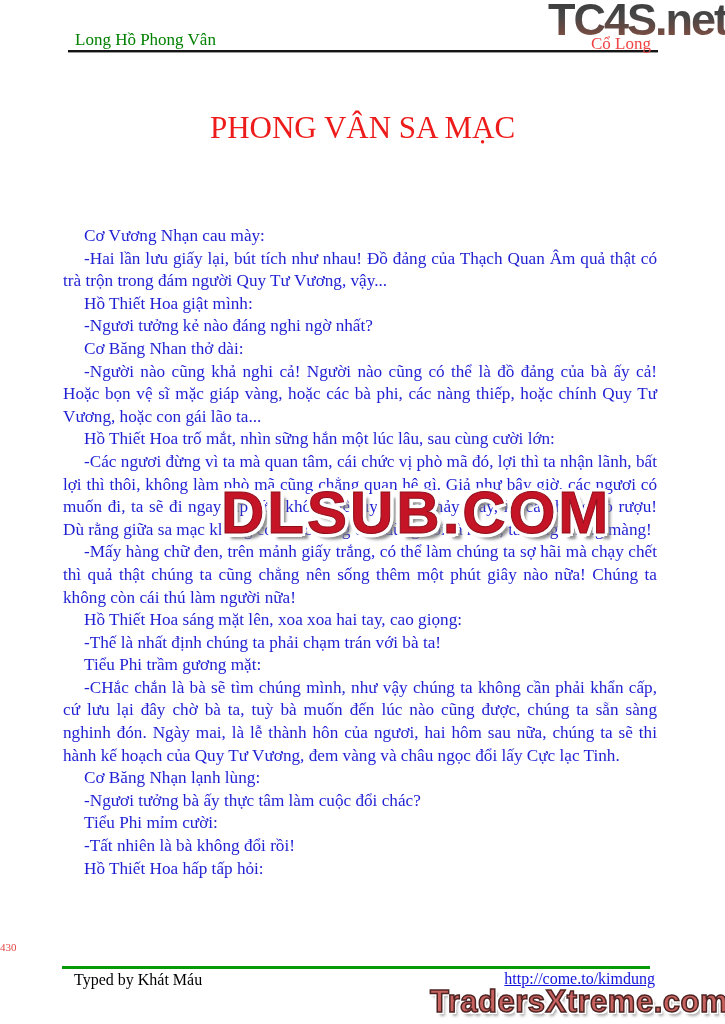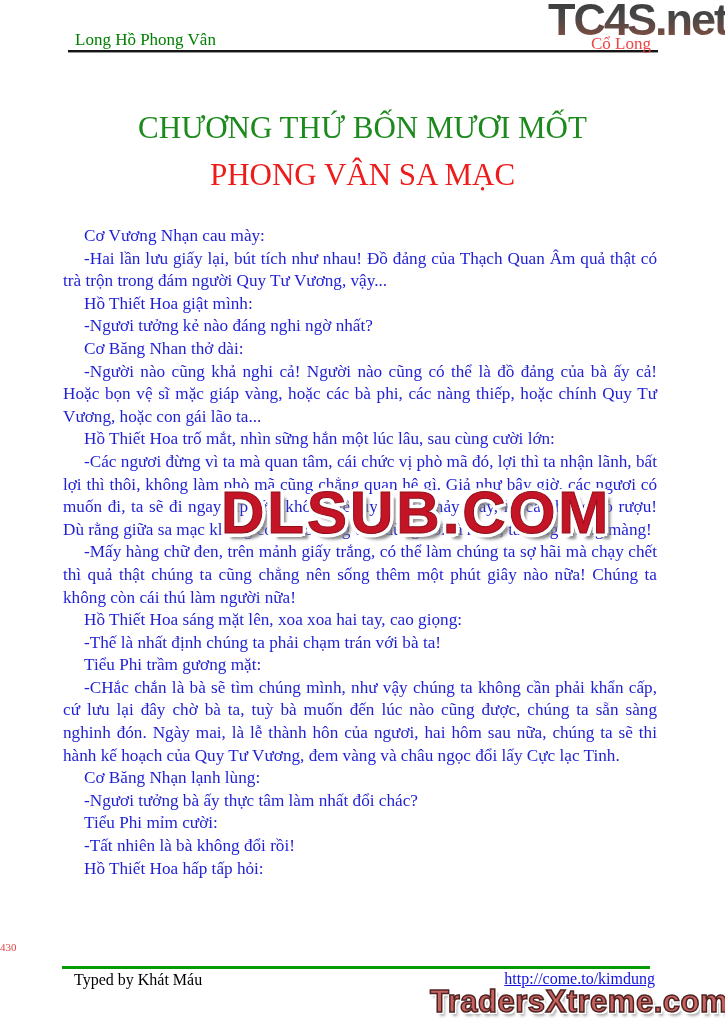--- a/index.html
+++ b/index.html
@@ -84,40 +84,39 @@
 
 <div class="page">
 
   <div class="tc4s-logo">TC4S.net</div>
 
   <div class="book-title">Long Hồ Phong Vân</div>
   <div class="author-name">Cổ Long</div>
   <div class="header-rule"></div>
 
   <div class="title-block">
-    <div class="chapter-number">CHƯƠNG THỨ BỐN MƯƠI MỐT</div>
     <div class="chapter-title">PHONG VÂN SA MẠC</div>
   </div>
 
   <div class="body-text">
       <p>Cơ Vương Nhạn cau mày:</p>
       <p>-Hai lần lưu giấy lại, bút tích như nhau! Đồ đảng của Thạch Quan Âm quả thật có trà trộn trong đám người Quy Tư Vương, vậy...</p>
       <p>Hồ Thiết Hoa giật mình:</p>
       <p>-Ngươi tưởng kẻ nào đáng nghi ngờ nhất?</p>
       <p>Cơ Băng Nhan thở dài:</p>
       <p>-Người nào cũng khả nghi cả! Người nào cũng có thể là đồ đảng của bà ấy cả! Hoặc bọn vệ sĩ mặc giáp vàng, hoặc các bà phi, các nàng thiếp, hoặc chính Quy Tư Vương, hoặc con gái lão ta...</p>
       <p>Hồ Thiết Hoa trố mắt, nhìn sững hắn một lúc lâu, sau cùng cười lớn:</p>
       <p>-Các ngươi đừng vì ta mà quan tâm, cái chức vị phò mã đó, lợi thì ta nhận lãnh, bất lợi thì thôi, không làm phò mã cũng chẳng quan hệ gì. Giả như bây giờ, các ngươi có muốn đi, ta sẽ đi ngay lập tức, không hề luyến tiếc mảy may, kể cả những vò rượu! Dù rằng giữa sa mạc không có nước uống chứ đừng nói là rượu, ta cũng chẳng màng!</p>
       <p>-Mấy hàng chữ đen, trên mảnh giấy trắng, có thể làm chúng ta sợ hãi mà chạy chết thì quả thật chúng ta cũng chẳng nên sống thêm một phút giây nào nữa! Chúng ta không còn cái thú làm người nữa!</p>
       <p>Hồ Thiết Hoa sáng mặt lên, xoa xoa hai tay, cao giọng:</p>
       <p>-Thế là nhất định chúng ta phải chạm trán với bà ta!</p>
       <p>Tiểu Phi trầm gương mặt:</p>
       <p>-CHắc chắn là bà sẽ tìm chúng mình, như vậy chúng ta không cần phải khẩn cấp, cứ lưu lại đây chờ bà ta, tuỳ bà muốn đến lúc nào cũng được, chúng ta sẵn sàng nghinh đón. Ngày mai, là lễ thành hôn của ngươi, hai hôm sau nữa, chúng ta sẽ thi hành kế hoạch của Quy Tư Vương, đem vàng và châu ngọc đổi lấy Cực lạc Tinh.</p>
       <p>Cơ Băng Nhạn lạnh lùng:</p>
-      <p>-Ngươi tưởng bà ấy thực tâm làm nhất đổi chác?</p>
+      <p>-Ngươi tưởng bà ấy thực tâm làm cuộc đổi chác?</p>
       <p>Tiểu Phi mỉm cười:</p>
       <p>-Tất nhiên là bà không đổi rồi!</p>
       <p>Hồ Thiết Hoa hấp tấp hỏi:</p>
     </div>
 
   <div class="watermark">DLSUB.COM</div>
 
   <div class="page-number">430</div>
   <div class="footer-rule"></div>
   <div class="typed-by">Typed by Khát Máu</div>

